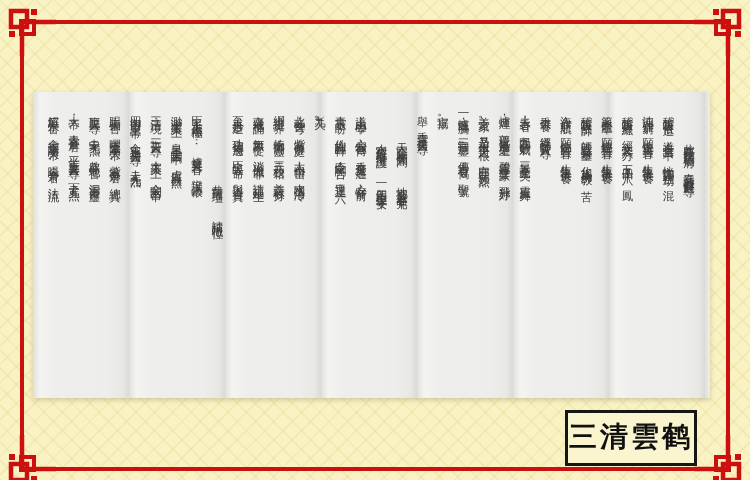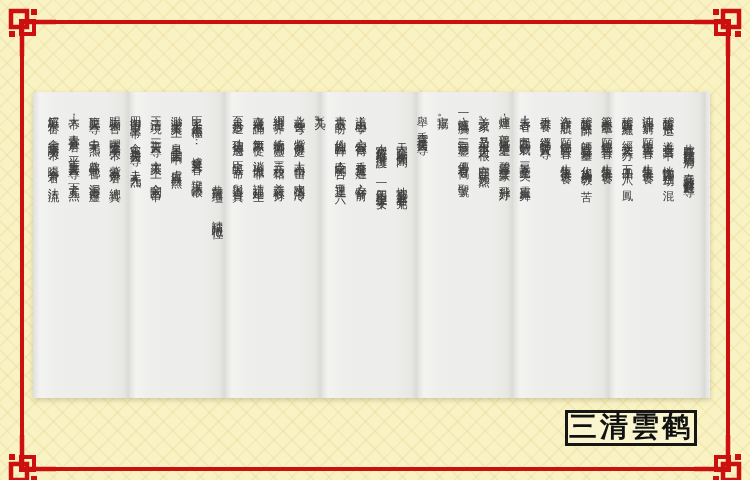--- a/index.html
+++ b/index.html
@@ -41,21 +41,21 @@
     color:#3b3b3b;
   }
   .column{
     font-size:11.5px;
     line-height:20.5px;
     letter-spacing:2.2px;
     font-family:"DejaVu Serif","Liberation Serif",serif;
   }
   
   .plaque{
-    position:absolute;left:565px;top:410px;width:132px;height:36px;
+    position:absolute;left:565px;top:410px;width:132px;height:56px;
     background:#faf5cf;border:3px solid #161616;box-sizing:border-box;
     display:flex;align-items:center;justify-content:center;
     z-index:5;
   }
   .plaque-text{
     font-size:28px;font-weight:bold;color:#111;
     letter-spacing:3px;white-space:nowrap;
     font-family:"DejaVu Serif","Liberation Serif",serif;
     transform:translateY(-1px);
   }

